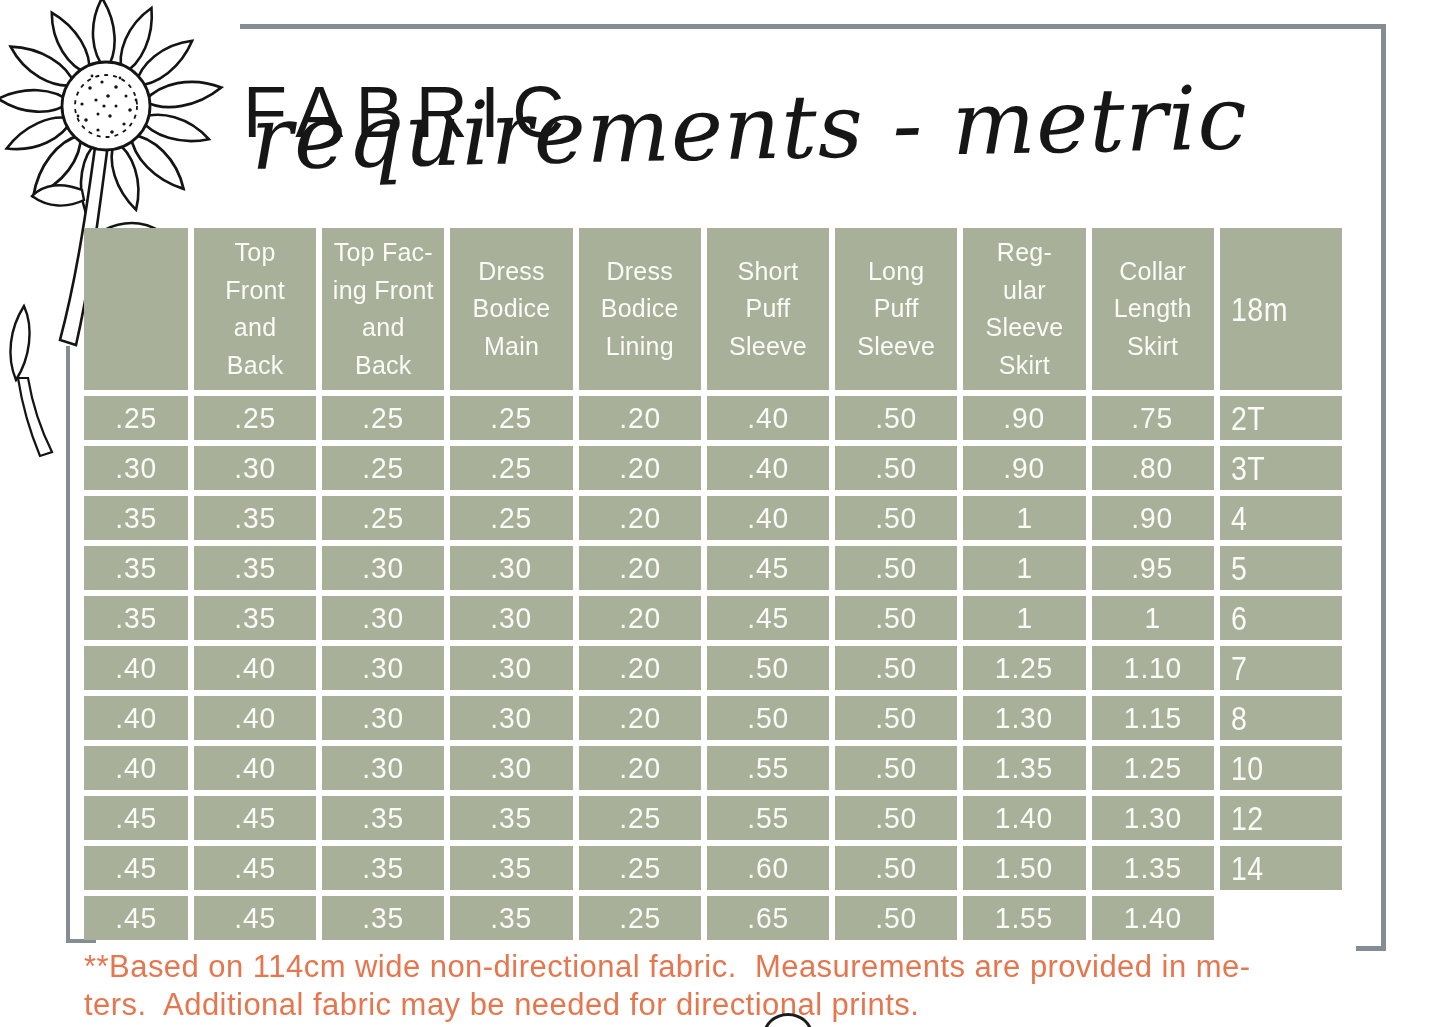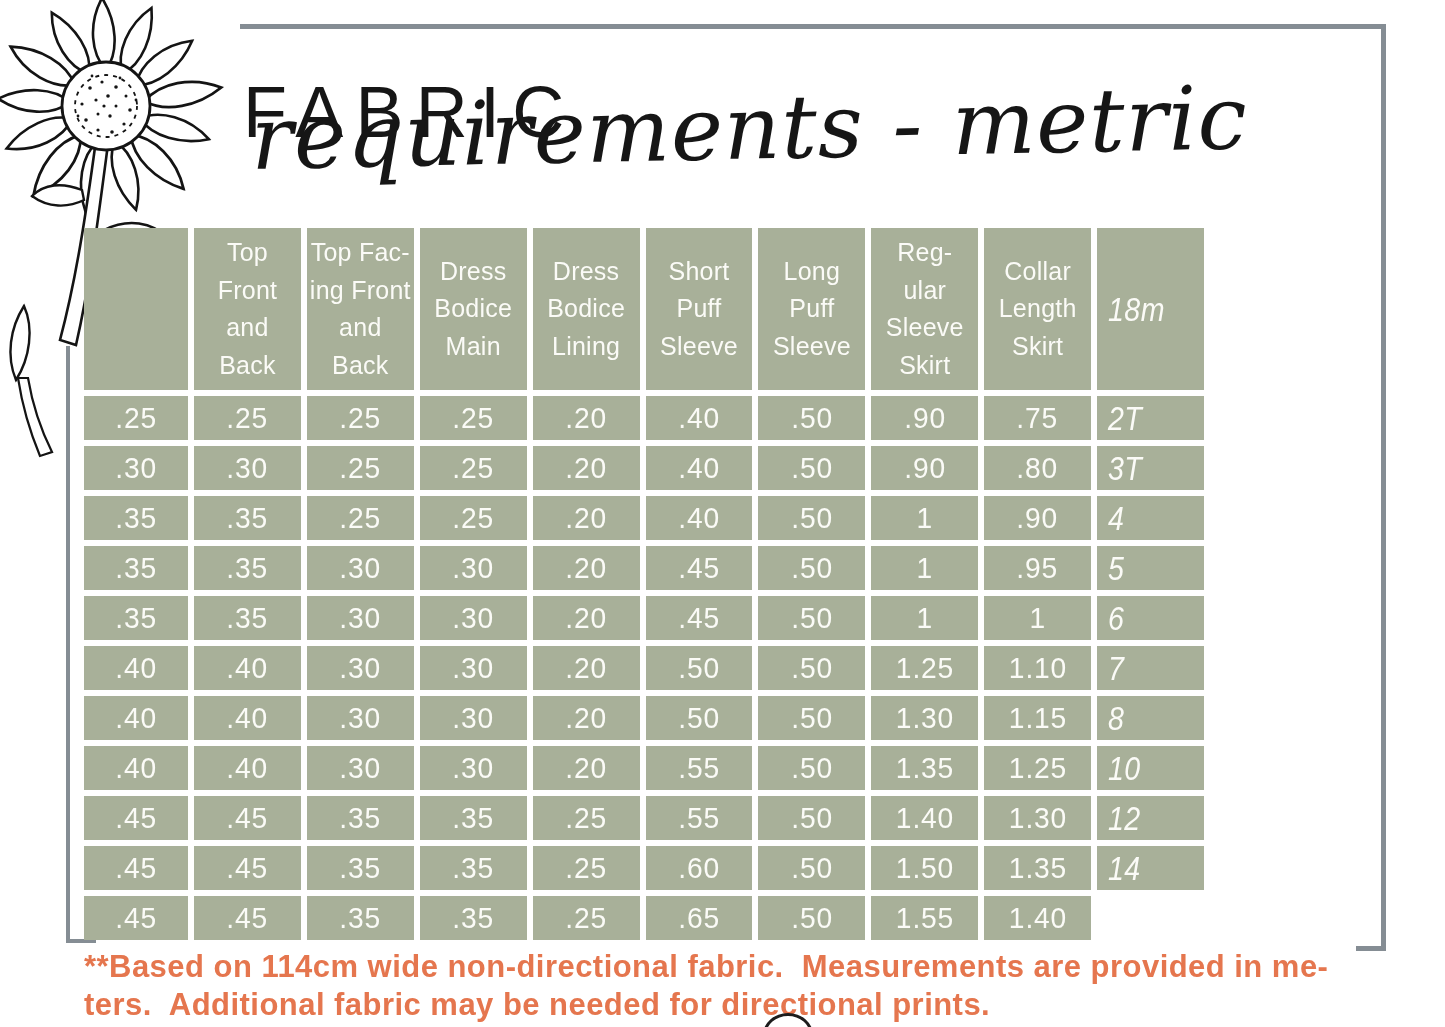--- a/index.html
+++ b/index.html
@@ -23,47 +23,47 @@
   #script-title{
     position:absolute;left:252px;top:88px;
     font-family:"DejaVu Serif", serif;font-style:italic;
     font-size:88px;line-height:1.15;color:var(--title_black);white-space:nowrap;
     transform:rotate(-1.2deg);transform-origin:left bottom;letter-spacing:.01em;
   }
   
   #sunflower{position:absolute;left:-6px;top:-16px;}
   
   #fabric-table{
-    position:absolute;left:84px;top:228px;width:1120px;
+    position:absolute;left:84px;top:228px;width:1258px;
     display:grid;grid-template-columns:104px repeat(9,1fr);
     grid-template-rows:162px repeat(11,44px);
     gap:6px;
   }
   .cell{
     background:var(--cell_green);color:var(--text_white);
     display:flex;align-items:center;justify-content:center;
   }
   .head-cell{
     font-size:25px;line-height:1.5;text-align:center;white-space:pre-line;
     letter-spacing:.01em;
   }
-  .size-cell{justify-content:flex-start;font-style:italic;}
+  .size-cell{justify-content:flex-start;}
   .size-cell span{
     font-size:34px;letter-spacing:.02em;padding-left:13px;
     transform:scaleX(.84);transform-origin:left center;display:inline-block;
   }
   .value-cell span{
     font-size:30px;font-weight:300;letter-spacing:.03em;
     transform:scaleX(.94);display:inline-block;
   }
   
   #footnote{
     position:absolute;left:84px;top:948px;width:1292px;
     color:var(--footnote_orange);font-size:31px;line-height:1.23;
-    white-space:pre-wrap;letter-spacing:.015em;font-weight:700;
+    white-space:pre-wrap;letter-spacing:.015em;font-weight:400;
   }
   
   #bottom-circle{
     position:absolute;left:763px;top:1013px;width:44px;height:38px;
     border:3px solid #1d1d1d;border-radius:50%;background:transparent;
   }
 </style>
 </head>
 <body>
 

